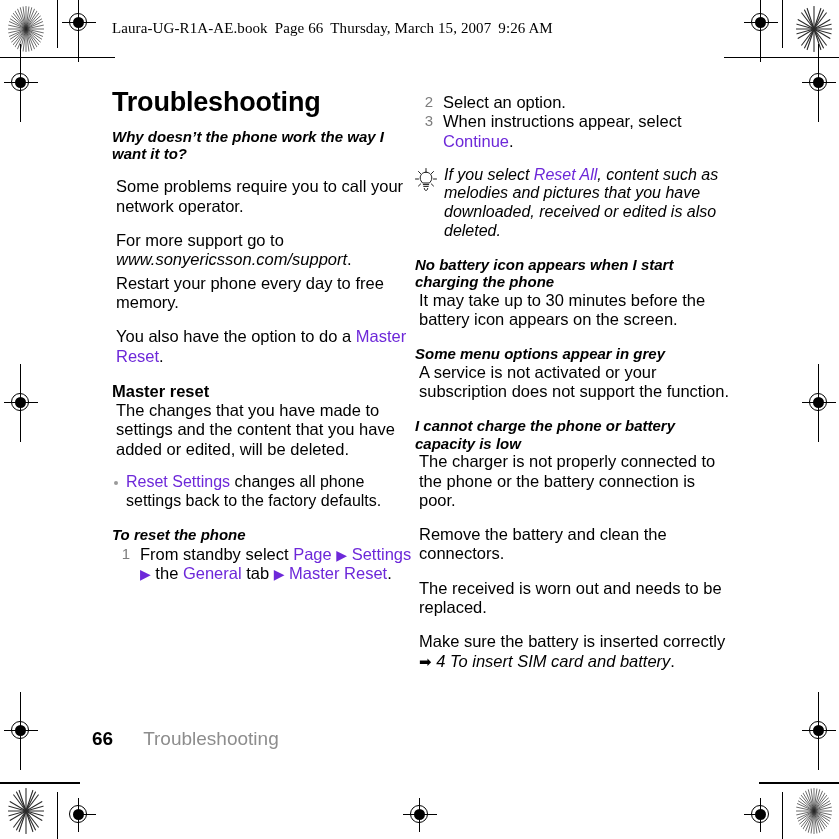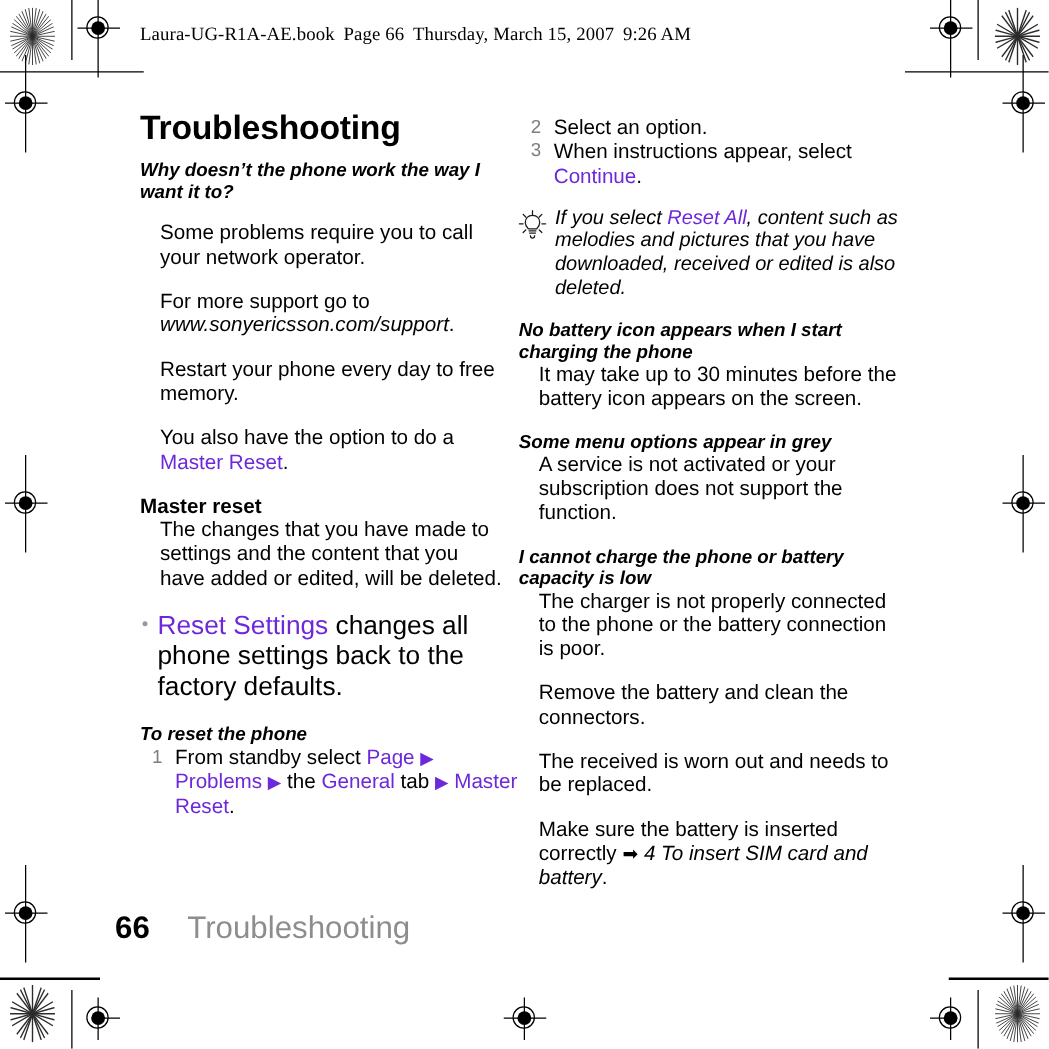--- a/index.html
+++ b/index.html
@@ -111,40 +111,40 @@
   }
   h2.sub-plain {
     font-size: 16.5px;
     font-weight: bold;
     font-style: normal;
     margin: 0;
     line-height: 1.16;
   }
   p.body {
     font-size: 16.5px;
-    margin: 16px;
+    margin: 4px;
     line-height: 1.17;
   }
   p.body.gap    { margin-top: 15px; }
   p.body.tight  { margin-top: 0; }
   h2.sub.gap, h2.sub-plain.gap { margin-top: 16px; }
 
   .ui { color: #6d28d9; }
   .ital { font-style: italic; }
 
   
   ul.bullets {
     list-style: none;
     margin: 14px 0 0 0;
     padding: 0;
   }
   ul.bullets > li {
     position: relative;
     padding-left: 14px;
-    font-size: 21px;
+    font-size: 16px;
     line-height: 1.17;
     margin: 0;
   }
   ul.bullets > li::before {
     content: "";
     position: absolute;
     left: 2px;
     top: 8px;
     width: 4px;
     height: 4px;
@@ -192,21 +192,21 @@
     height: 26px;
   }
 
   .arrow-glyph { font-size: 14px; }
 
   
   .footer {
     position: absolute;
     left: 92px;
     top: 728px;
-    font-size: 25px;
+    font-size: 19px;
   }
   .footer .pagenum {
     font-weight: bold;
     color: #000;
     margin-right: 30px;
   }
   .footer .chapter {
     color: #8d8d8d;
   }
 </style>
@@ -454,21 +454,21 @@
     <p class="body tight">The changes that you have made to settings and the content that you have added or edited, will be deleted.</p>
 
     <ul class="bullets">
       <li><span class="ui">Reset Settings</span><span> changes all phone settings back to the factory defaults.</span></li>
     </ul>
 
     <h2 class="sub gap">To reset the phone</h2>
 
     <ol class="steps" style="margin-top:1px;">
       <li>
-        <span class="num">1</span><span>From standby select </span><span class="ui">Page</span> <span class="ui arrow-glyph">▶</span> <span class="ui">Problems</span> <span class="ui arrow-glyph">▶</span><span> the </span><span class="ui">General</span><span> tab </span><span class="ui arrow-glyph">▶</span> <span class="ui">Master Reset</span><span>.</span>
+        <span class="num">1</span><span>From standby select </span><span class="ui">Page</span> <span class="ui arrow-glyph">▶</span> <span class="ui">Settings</span> <span class="ui arrow-glyph">▶</span><span> the </span><span class="ui">General</span><span> tab </span><span class="ui arrow-glyph">▶</span> <span class="ui">Master Reset</span><span>.</span>
       </li>
     </ol>
   </div>
 
   <div class="col col-right">
 
     <ol class="steps" style="margin-top:5px;">
       <li>
         <span class="num">2</span><span>Select an option.</span>
       </li>

